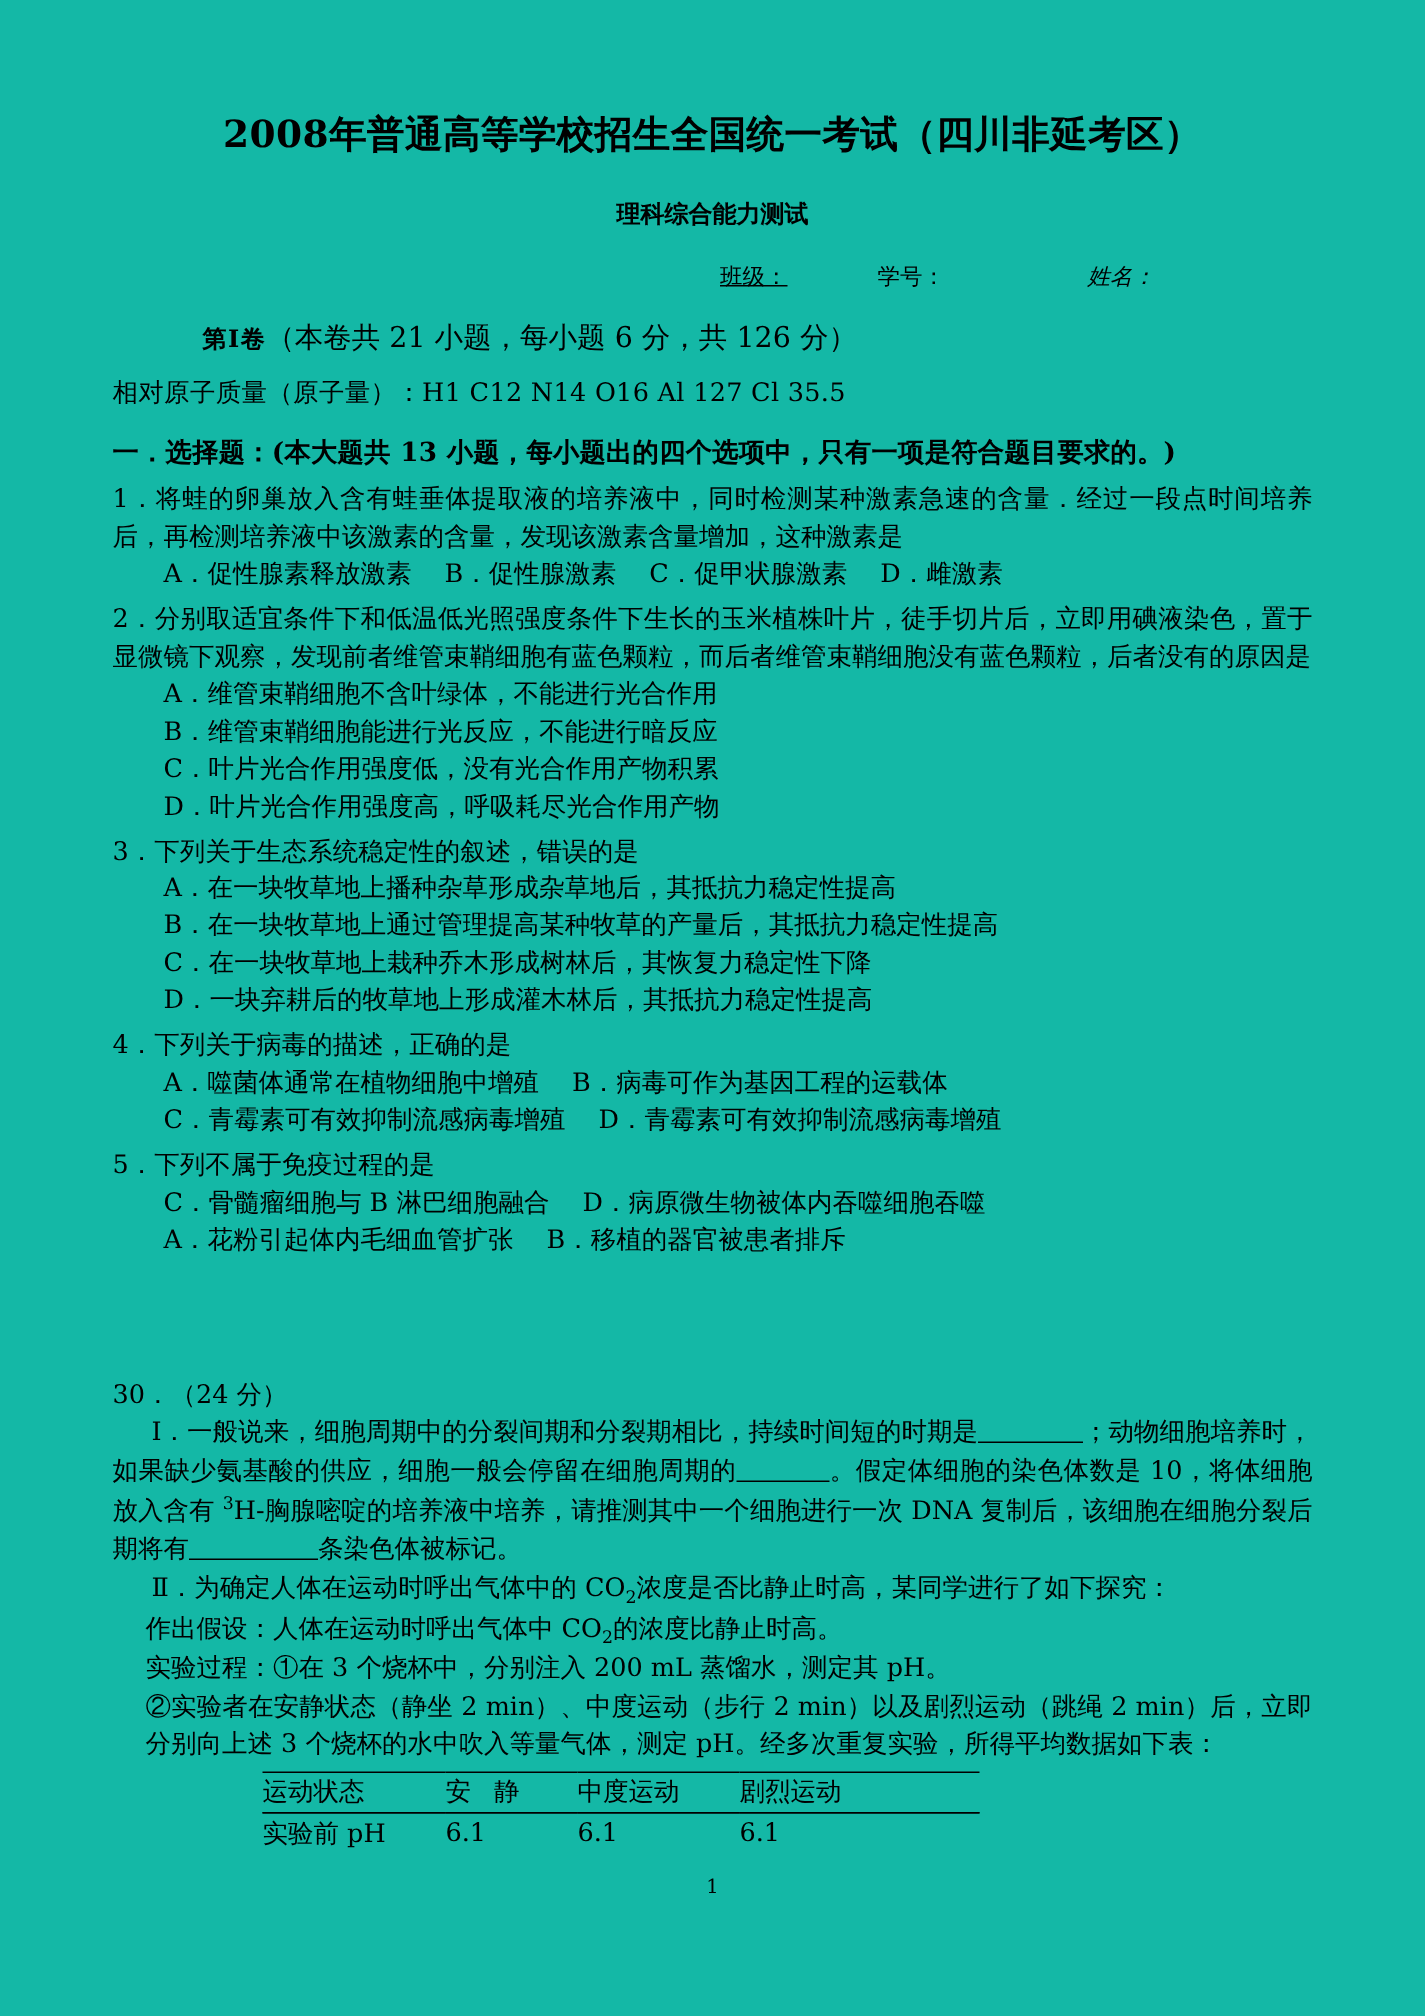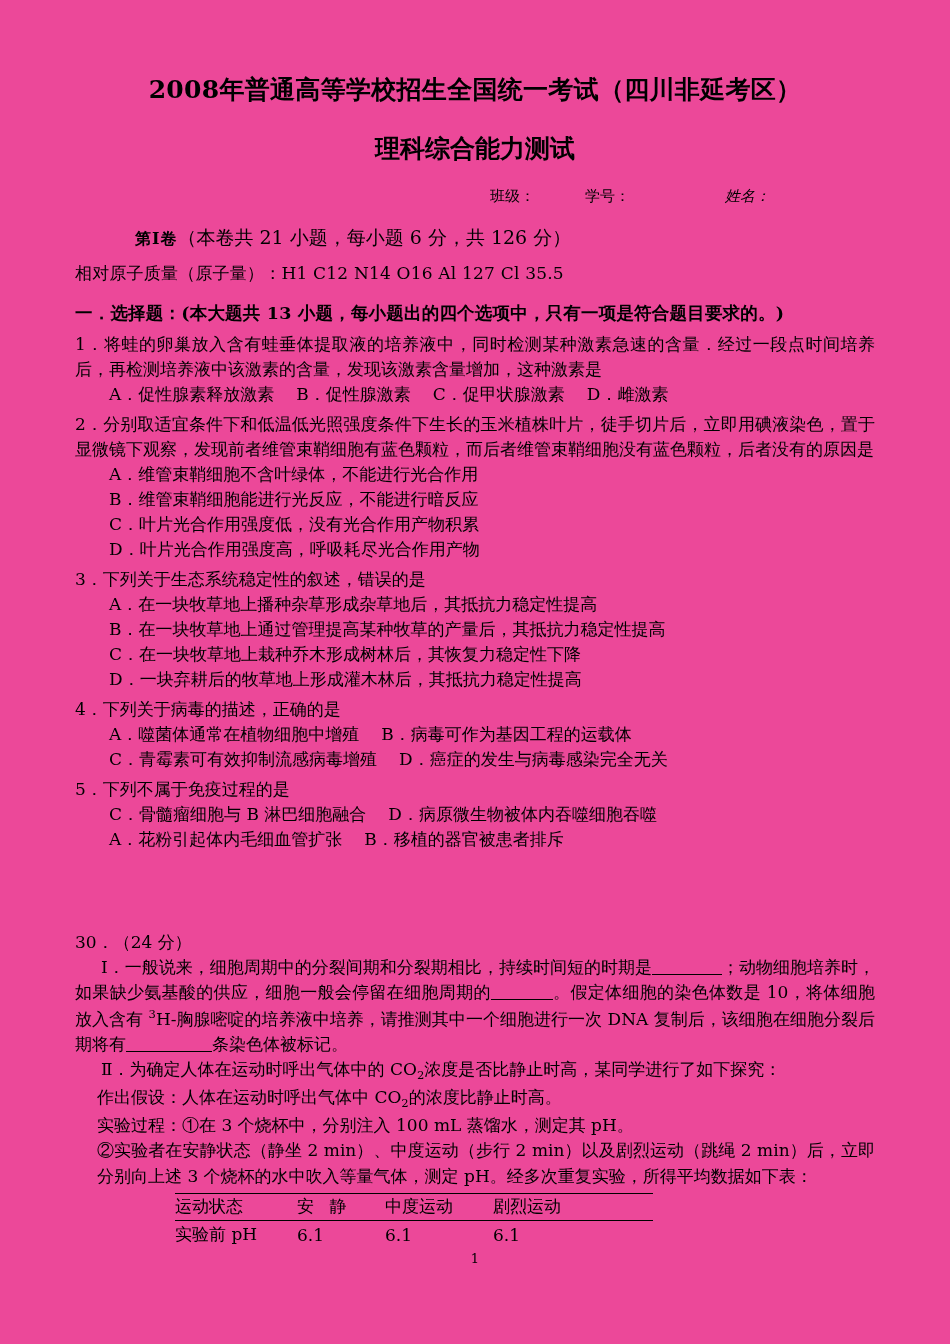--- a/index.html
+++ b/index.html
@@ -9,21 +9,21 @@
     background: #ffffff;
   }
   body {
     font-family: "DejaVu Serif", "Liberation Serif", serif;
     color: #000000;
   }
   .page {
     position: relative;
     width: 950px;
     height: 1344px;
-    background: #ec4899;
+    background: #14b8a6;
     overflow: hidden;
     box-sizing: border-box;
   }
   .content {
     position: absolute;
     left: 75px;
     top: 0;
     width: 800px;
   }
 
@@ -32,40 +32,40 @@
     text-align: center;
     font-size: 25px;
     font-weight: bold;
     letter-spacing: 0.3px;
     margin: 0;
     padding-top: 74px;
     line-height: 1.25;
   }
   .doc-subtitle {
     text-align: center;
-    font-size: 25px;
+    font-size: 16px;
     font-weight: bold;
     margin: 0;
     padding-top: 28px;
     line-height: 1.25;
   }
 
   
   .student-row {
     margin: 0;
     padding-top: 22px;
     font-size: 15px;
     height: 20px;
     position: relative;
   }
   .student-row .field {
     position: absolute;
     white-space: nowrap;
   }
-  .student-row .f-class { left: 415px; }
+  .student-row .f-class { left: 405px; text-decoration: underline; }
   .student-row .f-id    { left: 510px; text-align: center; }
   .student-row .f-name  { left: 650px; font-style: italic; }
 
   
   .volume-line {
     margin: 0;
     padding-top: 18px;
     padding-left: 60px;
     line-height: 1.3;
     white-space: nowrap;
@@ -242,21 +242,21 @@
         <li>B．在一块牧草地上通过管理提高某种牧草的产量后，其抵抗力稳定性提高</li>
         <li>C．在一块牧草地上栽种乔木形成树林后，其恢复力稳定性下降</li>
         <li>D．一块弃耕后的牧草地上形成灌木林后，其抵抗力稳定性提高</li>
       </ul>
     </div>
 
     <div class="question">
       <p class="q-stem">4．下列关于病毒的描述，正确的是</p>
       <ul class="q-options">
         <li><span>A．噬菌体通常在植物细胞中增殖</span><span class="opt-gap"></span><span>B．病毒可作为基因工程的运载体</span></li>
-        <li><span>C．青霉素可有效抑制流感病毒增殖</span><span class="opt-gap"></span><span>D．癌症的发生与病毒感染完全无关</span></li>
+        <li><span>C．青霉素可有效抑制流感病毒增殖</span><span class="opt-gap"></span><span>D．青霉素可有效抑制流感病毒增殖</span></li>
       </ul>
     </div>
 
     <div class="question">
       <p class="q-stem">5．下列不属于免疫过程的是</p>
       <ul class="q-options">
         <li><span>C．骨髓瘤细胞与 B 淋巴细胞融合</span><span class="opt-gap"></span><span>D．病原微生物被体内吞噬细胞吞噬</span></li>
         <li><span>A．花粉引起体内毛细血管扩张</span><span class="opt-gap"></span><span>B．移植的器官被患者排斥</span></li>
       </ul>
     </div>
@@ -265,21 +265,21 @@
 
     <div>
       <p class="q30-head">30．（24 分）</p>
 
       <p class="q30-body indent1"><span>Ⅰ．</span><span>一般说来，细胞周期中的分裂间期和分裂期相比，持续时间短的时期是</span><span class="blank-s"></span><span>；动物细胞培养时，如果缺少氨基酸的供应，细胞一般会停留在细胞周期的</span><span class="blank-m"></span><span>。假定体细胞的染色体数是 10，将体细胞放入含有 </span><sup>3</sup><span>H-胸腺嘧啶</span><span>的培养液中培养，请推测其中一个细胞进行一次 DNA 复制后，该细胞在细胞分裂后期将有</span><span class="blank-l"></span><span>条染色体被标记。</span></p>
 
       <p class="q30-body indent1"><span>Ⅱ．</span><span>为确定人体在运动时呼出气体中的 CO</span><sub>2</sub><span>浓度是否比静止时高，某同学进行了如下探究：</span></p>
 
       <p class="step-line"><span>作出假设：人体在运动时呼出气体中 CO</span><sub>2</sub><span>的浓度比静止时高。</span></p>
 
-      <p class="step-line">实验过程：①在 3 个烧杯中，分别注入 100 mL 蒸馏水，测定其 pH。</p>
+      <p class="step-line">实验过程：①在 3 个烧杯中，分别注入 200 mL 蒸馏水，测定其 pH。</p>
 
       <p class="step-line">②实验者在安静状态（静坐 2 min）、中度运动（步行 2 min）以及剧烈运动（跳绳 2 min）后，立即分别向上述 3 个烧杯的水中吹入等量气体，测定 pH。经多次重复实验，所得平均数据如下表：</p>
 
       <div class="table-wrap">
         <table class="data-table">
           <colgroup>
             <col class="col-label">
               <col class="col-v1">
               <col class="col-v2">
               <col class="col-v3">

